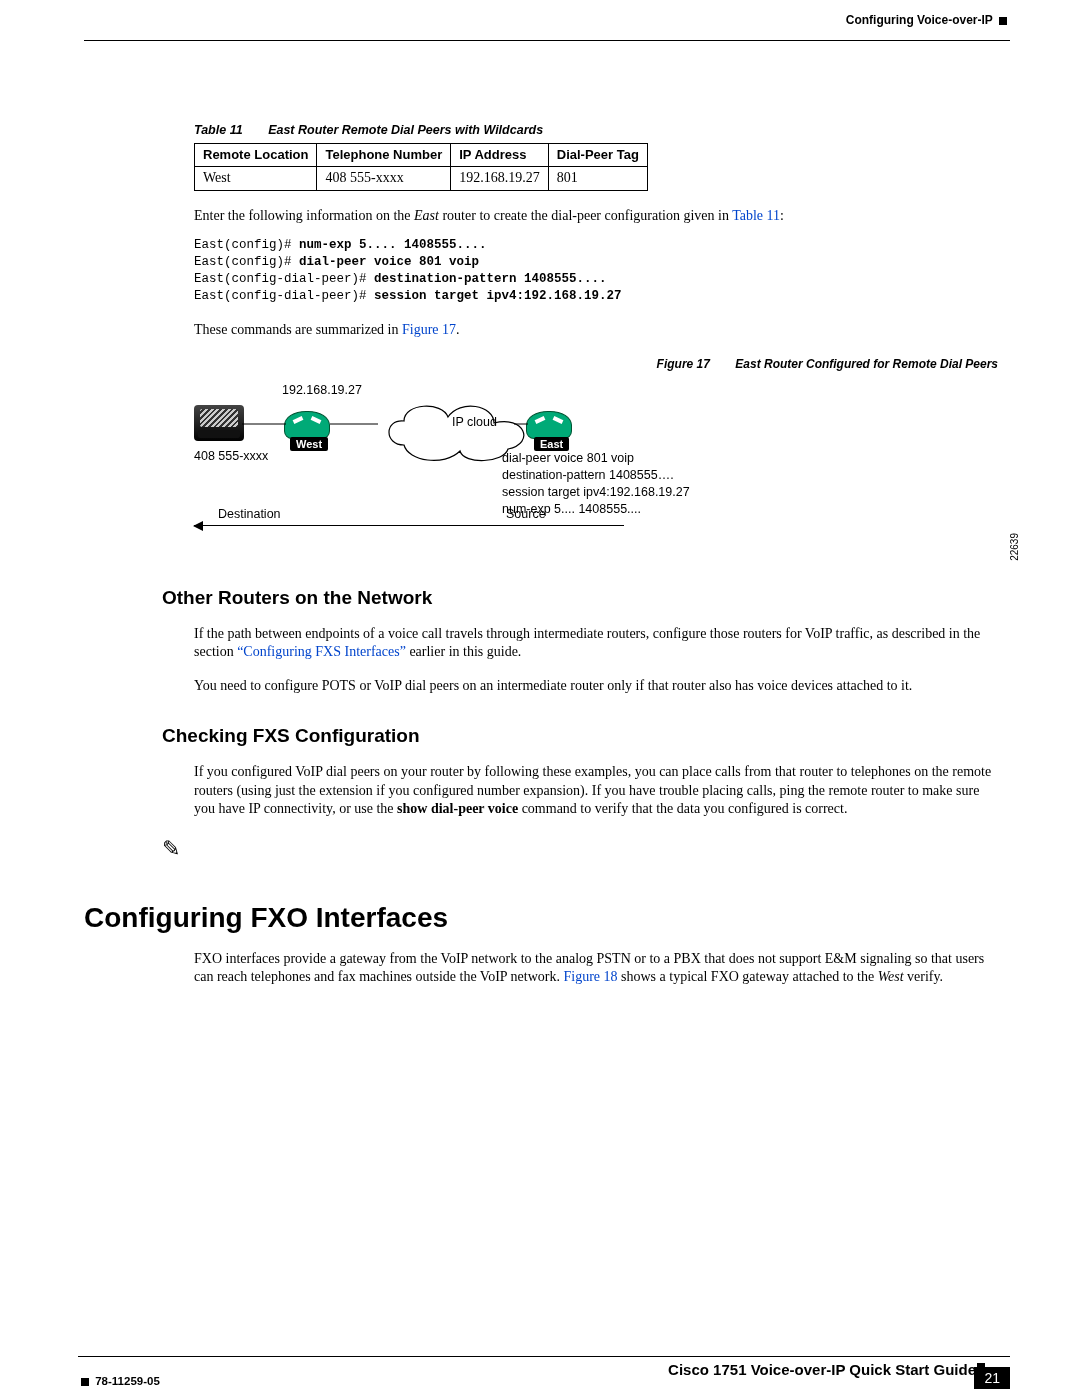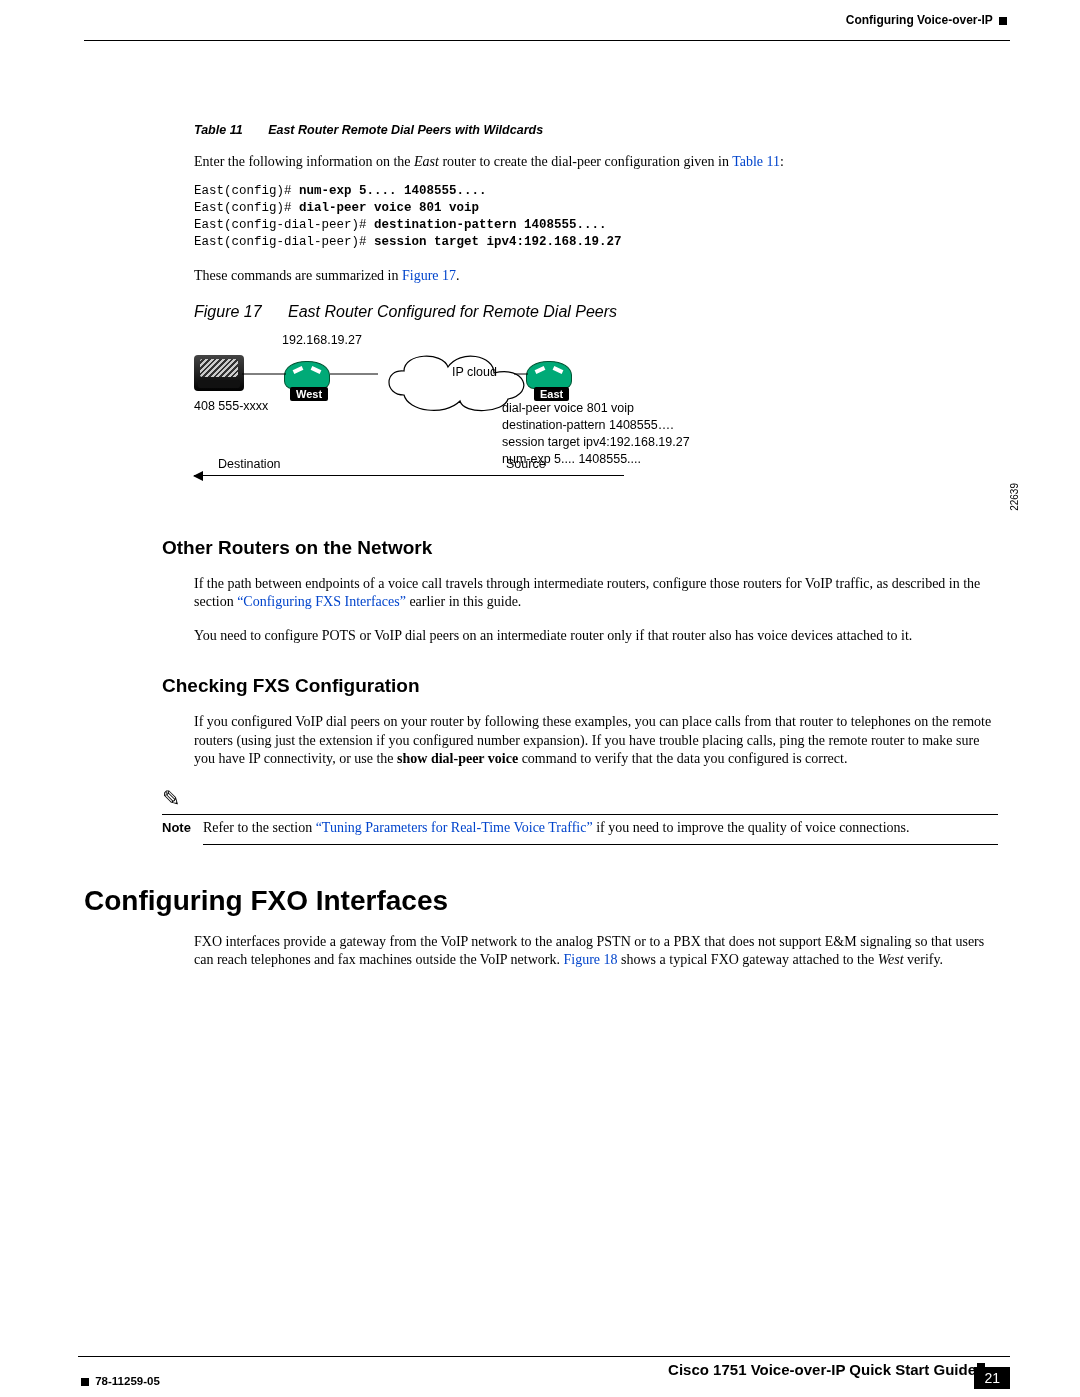--- a/index.html
+++ b/index.html
@@ -60,24 +60,25 @@
     font-family: "Courier New", monospace;
     font-size: 12.5px;
     line-height: 1.35;
     margin-top: 12px;
     white-space: pre;
   }
   pre.code b { font-weight: bold; }
   .figcap {
     font-family: Arial, Helvetica, sans-serif;
     font-style: italic;
-    font-weight: normal;
-    font-size: 16px;
+    font-weight: bold;
+    font-size: 12px;
     margin-top: 18px;
     margin-bottom: 6px;
+    text-align: right;
   }
   .figcap .tc-num { margin-right: 22px; }
   .diagram {
     position: relative;
     height: 180px;
     font-family: Arial, Helvetica, sans-serif;
     font-size: 12.5px;
   }
   
   .phone {
@@ -203,20 +204,36 @@
   </div>
 </div>
 
 <div class="content">
 
   <div class="indent">
     <div class="table-caption">
       <span class="tc-num">Table 11</span>
       <span>East Router Remote Dial Peers with Wildcards</span>
     </div>
+    <table class="dialpeers">
+      <tbody>
+          <tr>
+        <th>Remote Location</th>
+        <th>Telephone Number</th>
+        <th>IP Address</th>
+        <th>Dial-Peer Tag</th>
+      </tr>
+      <tr>
+        <td>West</td>
+        <td>408 555-xxxx</td>
+        <td>192.168.19.27</td>
+        <td>801</td>
+      </tr>
+    </tbody>
+      </table>
 
     <p class="para">
       <span>Enter the following information on the </span>
       <span class="italic">East</span>
       <span> router to create the dial-peer configuration given in </span>
       <span class="link">Table 11</span><span>:</span>
     </p>
 
     <pre class="code"><span>East(config)# </span><b>num-exp 5.... 1408555....</b>
 <span>East(config)# </span><b>dial-peer voice 801 voip</b>
@@ -292,28 +309,20 @@
   <div class="indent">
     <p class="para">
       <span>If you configured VoIP dial peers on your router by following these examples, you can place calls from that router to telephones on the remote routers (using just the extension if you configured number expansion). If you have trouble placing calls, ping the remote router to make sure you have IP connectivity, or use the </span>
       <b>show dial-peer voice</b>
       <span> command to verify that the data you configured is correct.</span>
     </p>
   </div>
 
   <div class="note-block">
     <span class="note-icon">✎</span>
-    <div class="note-line">
-      <span class="note-label">Note</span>
-      <span class="note-body">
-        <span>Refer to the section </span>
-        <span class="link">“Tuning Parameters for Real-Time Voice Traffic”</span>
-        <span> if you need to improve the quality of voice connections.</span>
-      </span>
-    </div>
   </div>
 
   <h2 class="chapter">Configuring FXO Interfaces</h2>
   <div class="indent">
     <p class="para">
       <span>FXO interfaces provide a gateway from the VoIP network to the analog PSTN or to a PBX that does not support E&amp;M signaling so that users can reach telephones and fax machines outside the VoIP network. </span>
       <span class="link">Figure 18</span>
       <span> shows a typical FXO gateway attached to the </span>
       <span class="italic">West</span>
       <span> verify.</span>

